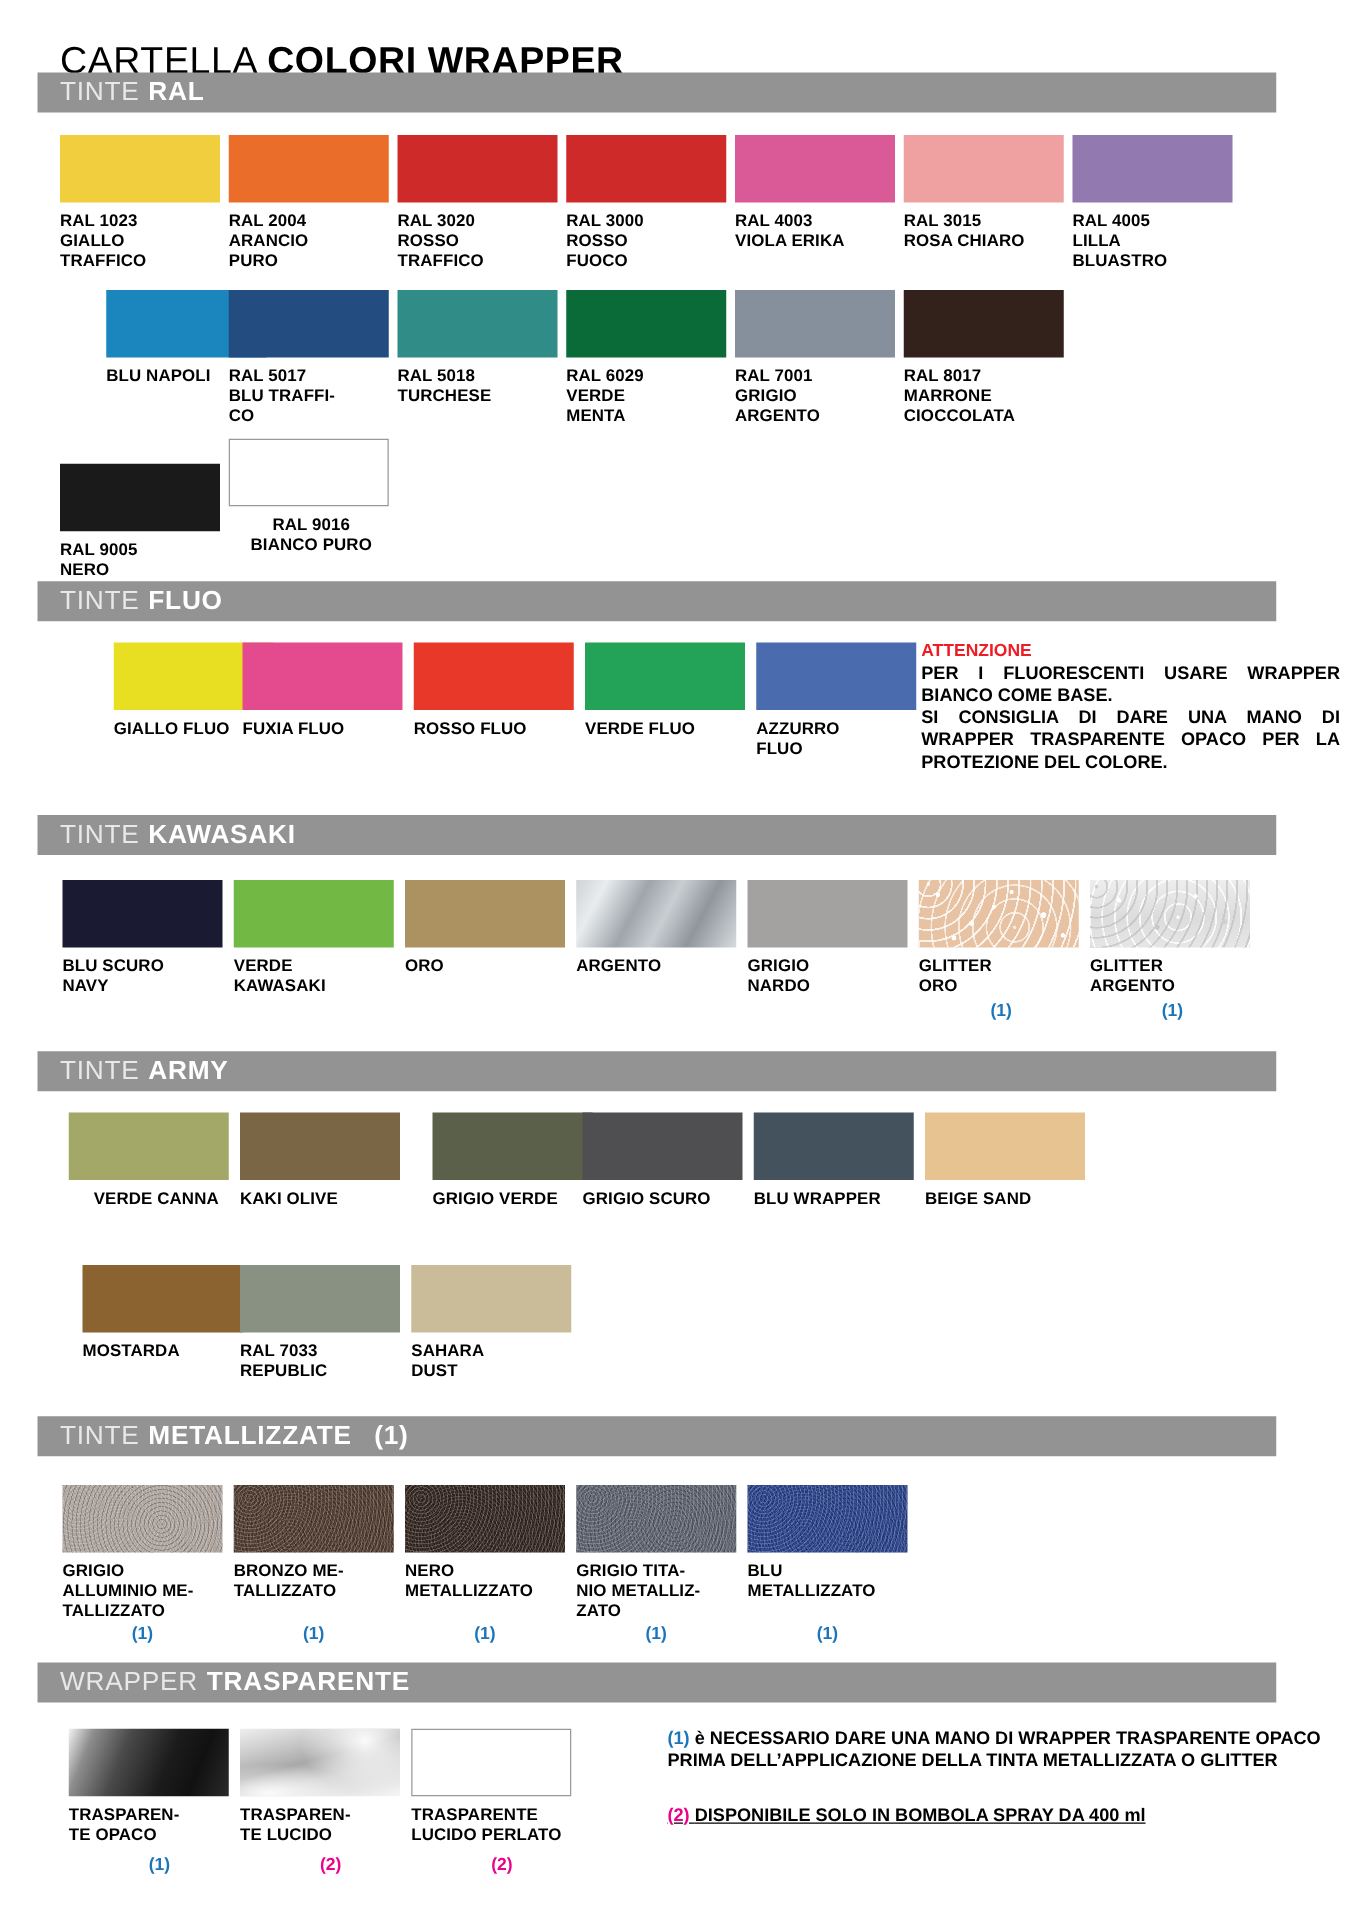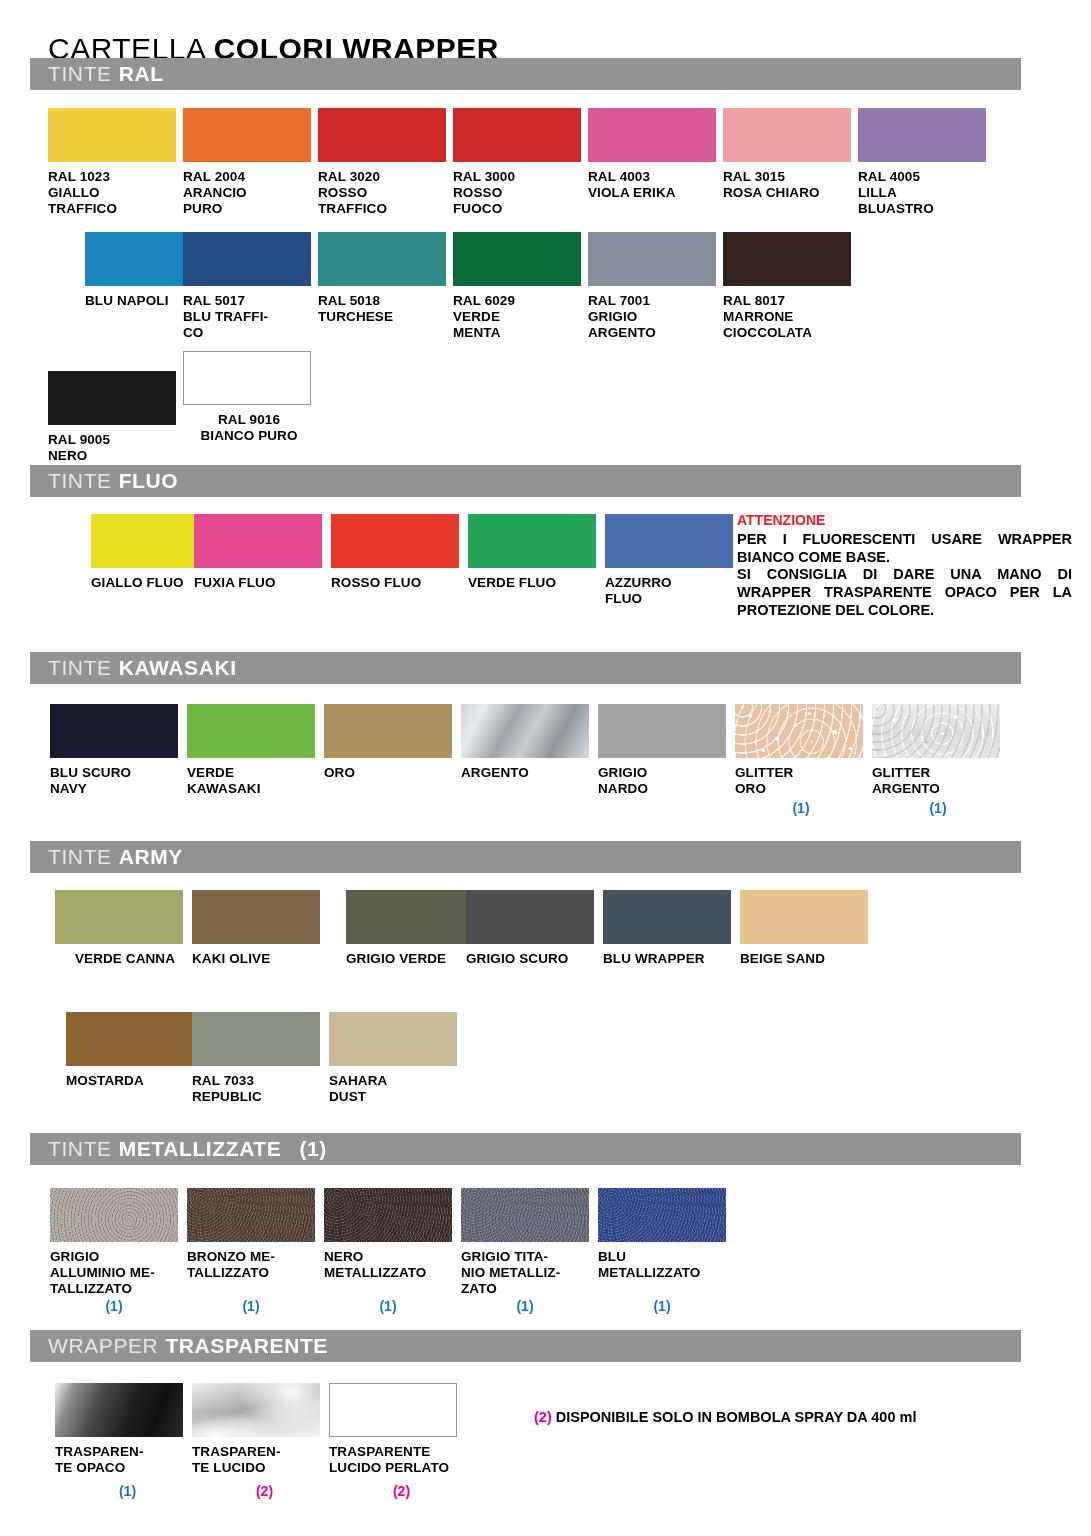--- a/index.html
+++ b/index.html
@@ -352,15 +352,16 @@
 TE LUCIDO</div>
       <div class="marker m2" style="margin-top: 7px;">(2)</div>
     </div>
     <div class="cell" style="left: 329px; top: 1383px; width: 145px;">
       <div class="swatch bordered" style="background: rgb(255, 255, 255);"></div>
       <div class="cap">TRASPARENTE
 LUCIDO PERLATO</div>
       <div class="marker m2" style="margin-top: 7px;">(2)</div>
     </div>
     <div class="note-block" style="left: 534px; top: 1383px; width: 540px;">
-      <div class="foot-line" style="margin-top: 26px;"><span class="k2">(2)  </span><span class="txt">DISPONIBILE SOLO IN BOMBOLA SPRAY DA 400 ml</span></div>
+      <div class="foot-line" style="margin-top: 0px;"><span class="k1">(1)  </span><span class="txt">è NECESSARIO DARE UNA MANO DI WRAPPER TRASPARENTE OPACO PRIMA DELL’APPLICAZIONE DELLA TINTA METALLIZZATA O GLITTER</span></div>
+      <div class="foot-line" style="margin-top: 26px; text-decoration: underline;"><span class="k2">(2)  </span><span class="txt">DISPONIBILE SOLO IN BOMBOLA SPRAY DA 400 ml</span></div>
     </div>
   </div>
 
 </body></html>

